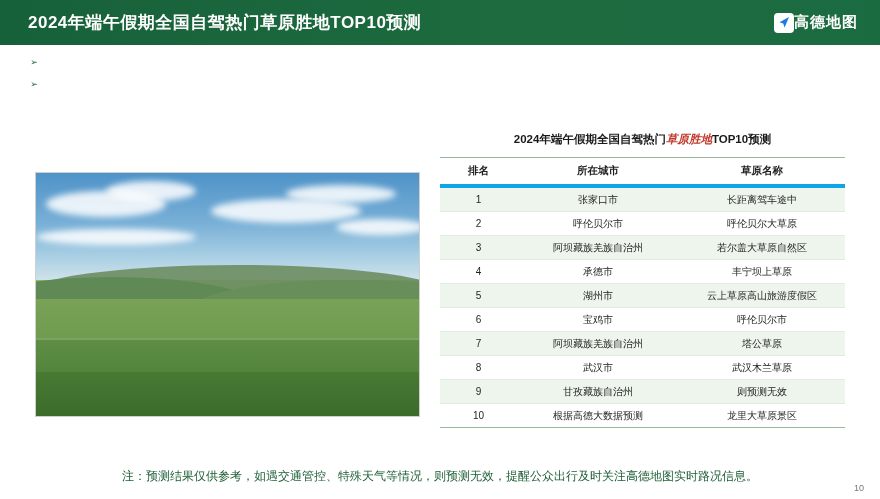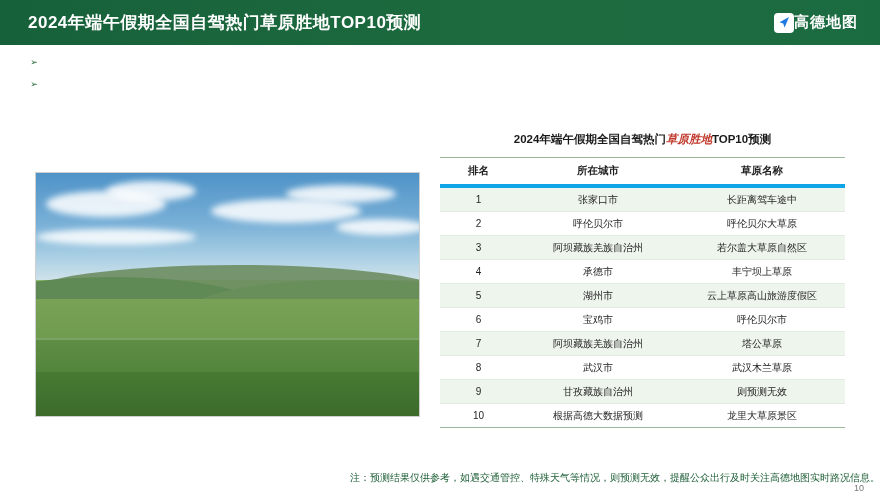--- a/index.html
+++ b/index.html
@@ -183,22 +183,22 @@
   col.rank { width: 19%; }
   col.city { width: 40%; }
   col.name { width: 41%; }
 
   
   .footnote {
     position: absolute;
     left: 0;
     bottom: 14px;
     width: 880px;
-    text-align: right;
-    font-size: 10px;
+    text-align: center;
+    font-size: 12px;
     color: #1d5e36;
   }
   .page-num {
     position: absolute;
     right: 16px;
     bottom: 6px;
     font-size: 9px;
     color: #777;
   }
 </style>

